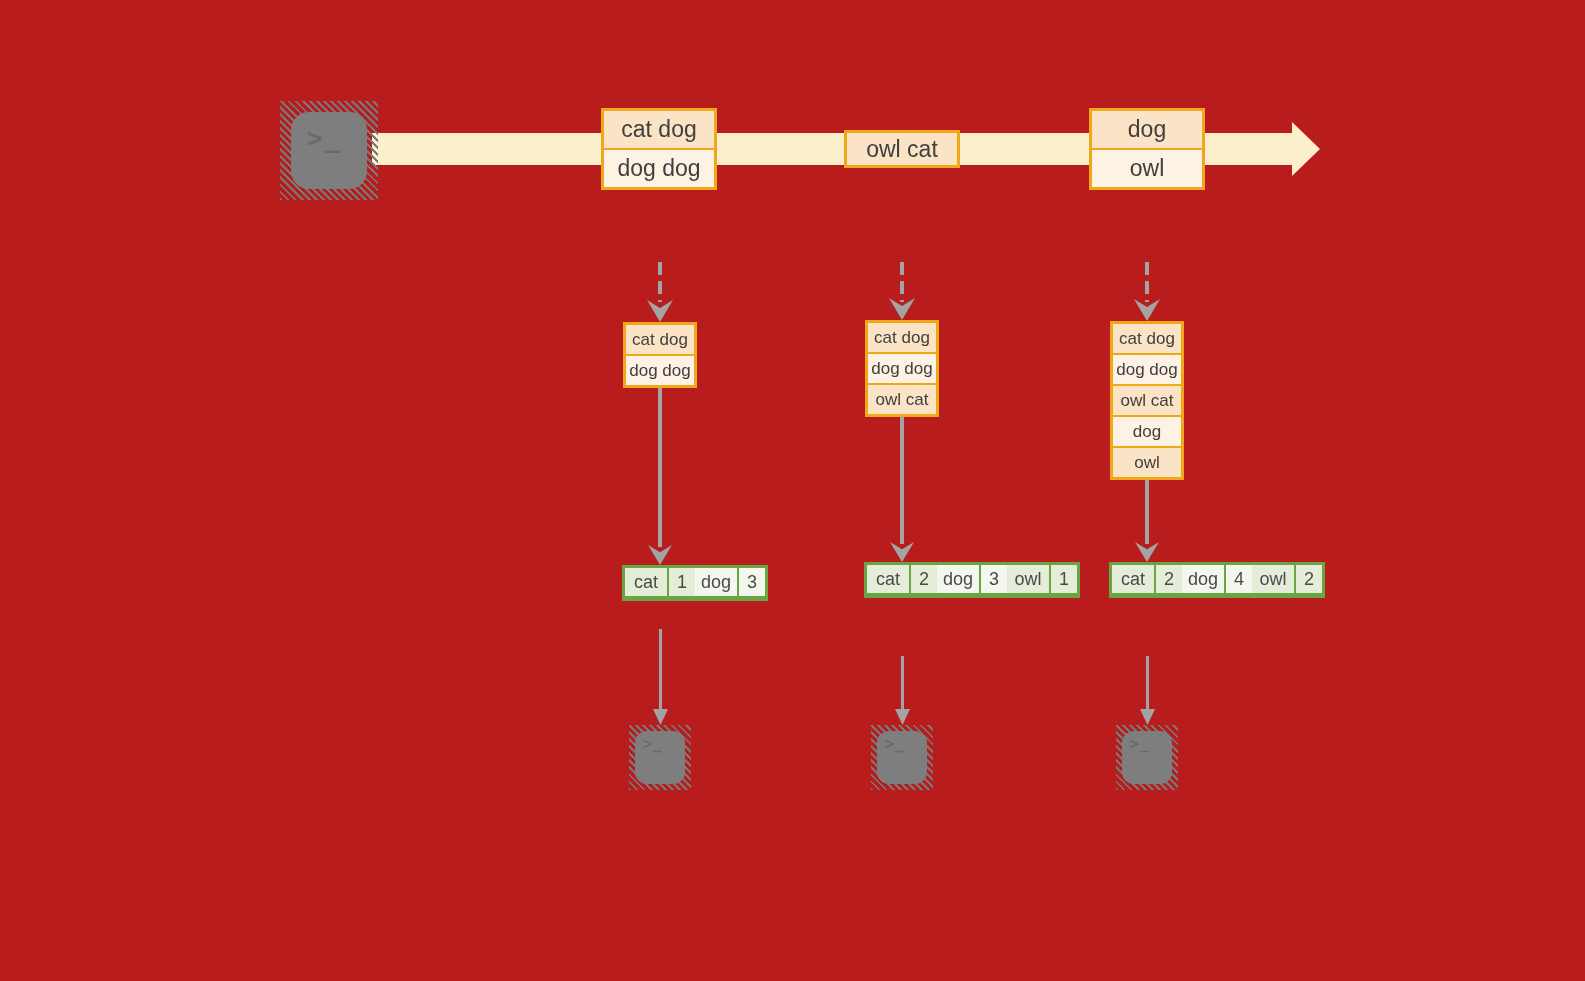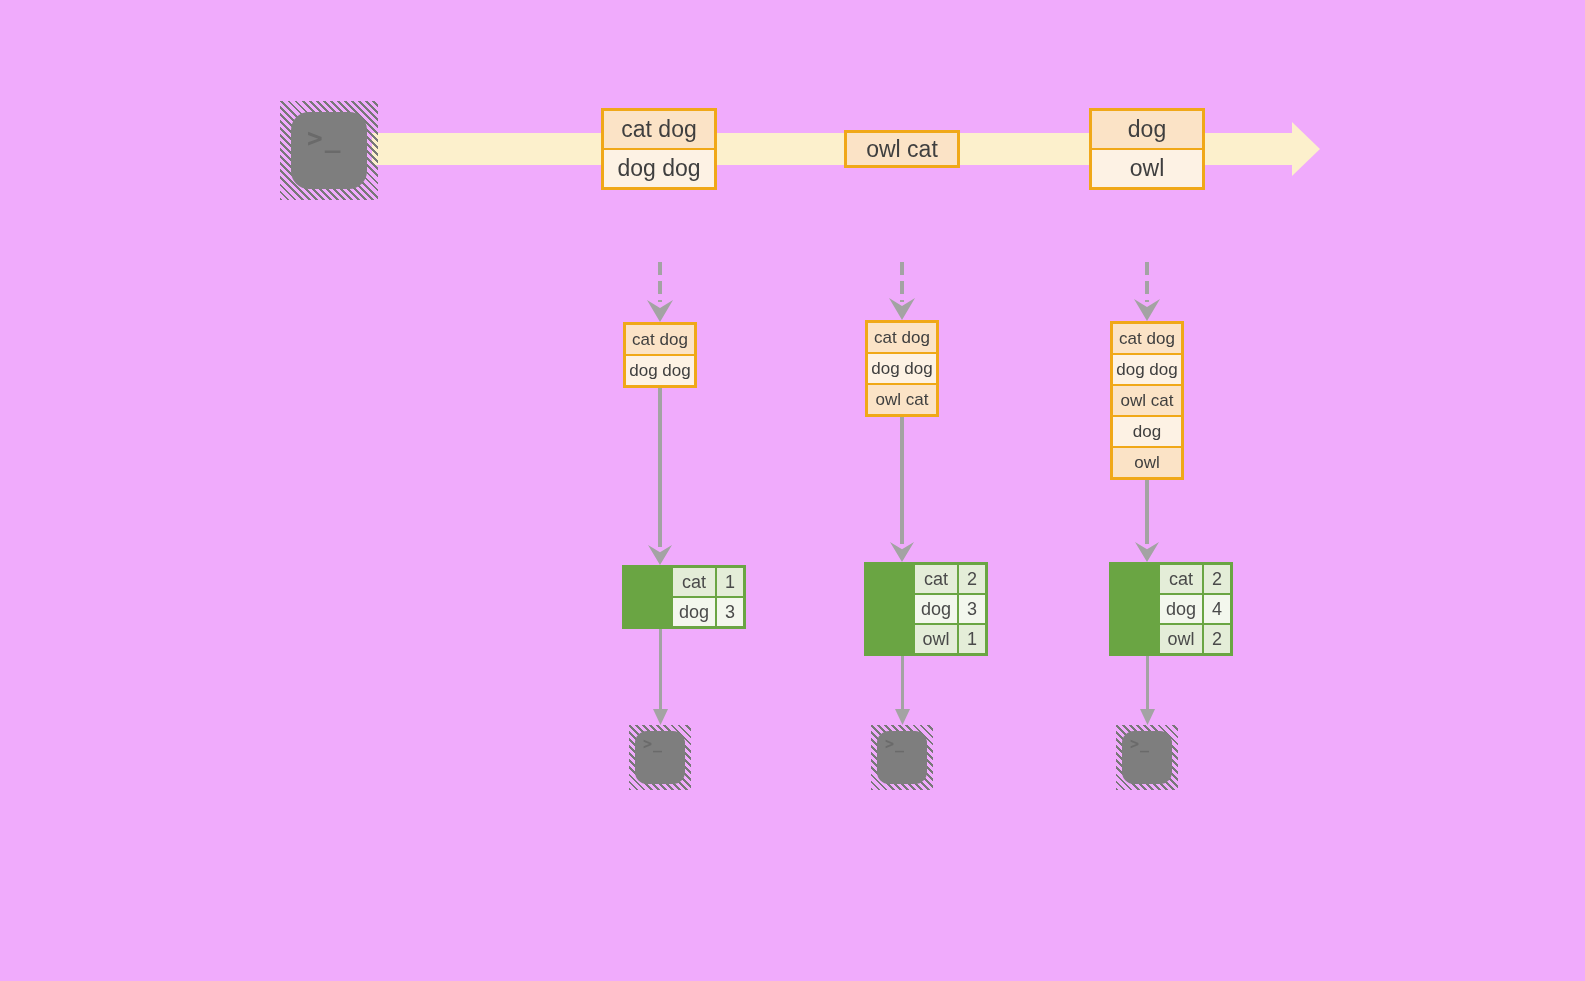--- a/index.html
+++ b/index.html
@@ -1,17 +1,17 @@
 <!DOCTYPE html>
 <html><head>
 <meta charset="utf-8">
 <style>
   html,body{margin:0;padding:0;background:#000;}
   .canvas{
-    position:relative;width:1585px;height:981px;background:#f0abfc;overflow:hidden;
+    position:relative;width:1585px;height:981px;background:#b91c1c;overflow:hidden;
     font-family:"Liberation Sans","DejaVu Sans",sans-serif;
     --orange:#f0a818;--peach:#fbe3c6;--cream:#fdf2e4;--band:#fcf0cc;
     --green:#6aa543;--gfill:#e4edd8;--gfill2:#f3f7ed;
     --gray:#a3a3a3;--termgray:#7e7e7e;--ink:#3f3f3f;
   }
   
   .term{position:absolute;z-index:3;background:repeating-linear-gradient(45deg,#787878 0 2px,transparent 2px 5px);}
   .term .term-body{position:absolute;background:var(--termgray);}
   .term .term-glyph{position:absolute;font-family:"DejaVu Sans Mono","Liberation Mono",monospace;font-weight:bold;color:#6a6a6a;letter-spacing:2px;}
   .term-lg{left:280px;top:101px;width:98px;height:99px;}
@@ -28,21 +28,21 @@
   .obox{position:absolute;z-index:3;border:3px solid var(--orange);display:flex;flex-direction:column;background:var(--orange);}
   .obox .row{display:flex;align-items:center;justify-content:center;color:var(--ink);}
   .obox .row{border-bottom:2px solid var(--orange);}
   .obox .row:last-child{border-bottom:none;}
   .obox .row:nth-child(odd){background:var(--peach);}
   .obox .row:nth-child(even){background:var(--cream);}
   .obox.lg .row{height:37px;font-size:23px;width:110px;}
   .obox.md .row{height:32px;font-size:23px;width:110px;}
   .obox.sm .row{height:29px;font-size:17px;width:68px;}
   
-  .gtable{position:absolute;z-index:3;border:3px solid var(--green);display:flex;flex-direction:column;background:var(--green);padding-left:48px;}
+  .gtable{position:absolute;z-index:3;border:3px solid var(--green);display:flex;flex-direction:row;background:var(--green);}
   .gtable .row{display:flex;border-bottom:2px solid var(--green);color:#4a4a4a;font-size:18px;}
   .gtable .row:last-child{border-bottom:none;}
   .gtable .cell{display:flex;align-items:center;justify-content:center;height:28px;}
   .gtable .cell.word{width:42px;}
   .gtable .cell.count{width:26px;border-left:2px solid var(--green);}
   .gtable .row:nth-child(odd) .cell{background:var(--gfill);}
   .gtable .row:nth-child(even) .cell{background:var(--gfill2);}
   
   .vline{position:absolute;width:4px;background:var(--gray);z-index:2;}
   .vline.thin{width:3px;}

